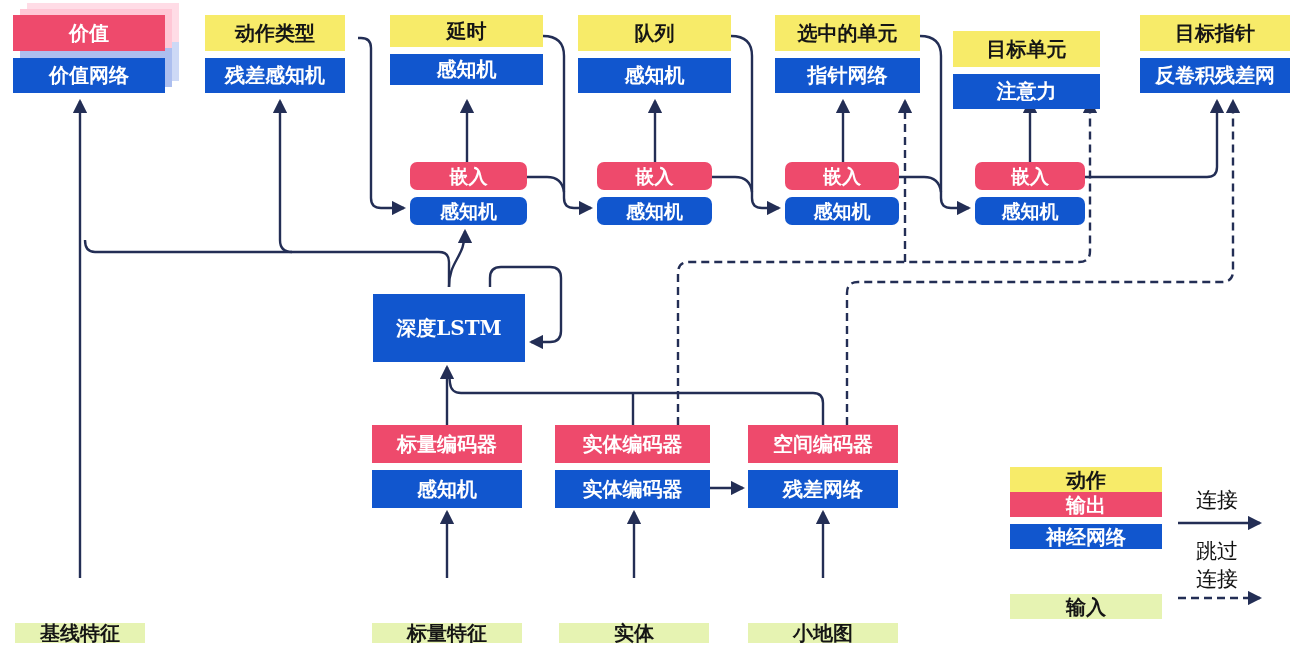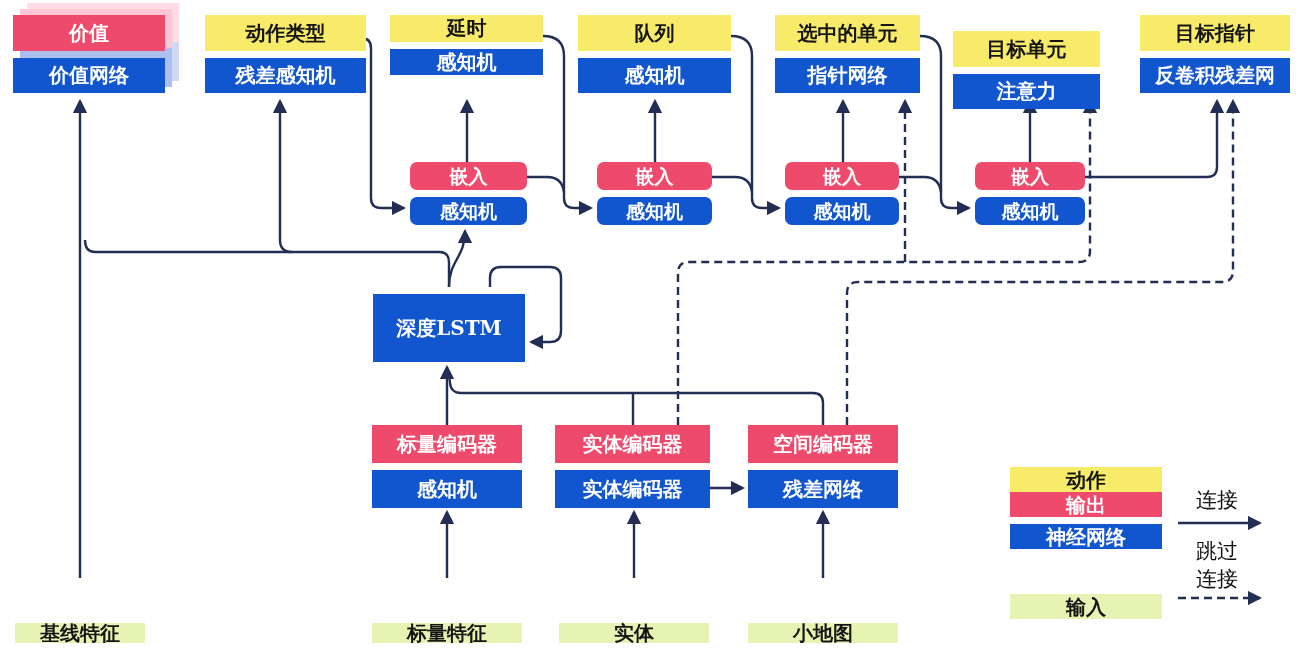--- a/index.html
+++ b/index.html
@@ -80,25 +80,25 @@
   </div>
   <div class="ghost g1" style="left:20px;top:9px;width:152px;height:78px">
     <div class="gh t"></div>
     <div class="gh b"></div>
   </div>
   <div class="node" style="left:13px;top:15px;width:152px;height:78px">
     <div class="r c-red">价值</div>
     <div class="r c-blue">价值网络</div>
   </div>
 
-  <div class="node" style="left:205px;top:15px;width:161px;height:78px">
+  <div class="node" style="left:205px;top:15px;width:140px;height:78px">
     <div class="r c-yellow">动作类型</div>
     <div class="r c-blue">残差感知机</div>
   </div>
-  <div class="node" style="left:390px;top:15px;width:153px;height:60px">
+  <div class="node" style="left:390px;top:15px;width:153px;height:70px">
     <div class="r c-yellow">延时</div>
     <div class="r c-blue">感知机</div>
   </div>
   <div class="node" style="left:578px;top:15px;width:153px;height:78px">
     <div class="r c-yellow">队列</div>
     <div class="r c-blue">感知机</div>
   </div>
   <div class="node" style="left:775px;top:15px;width:145px;height:78px">
     <div class="r c-yellow">选中的单元</div>
     <div class="r c-blue">指针网络</div>

